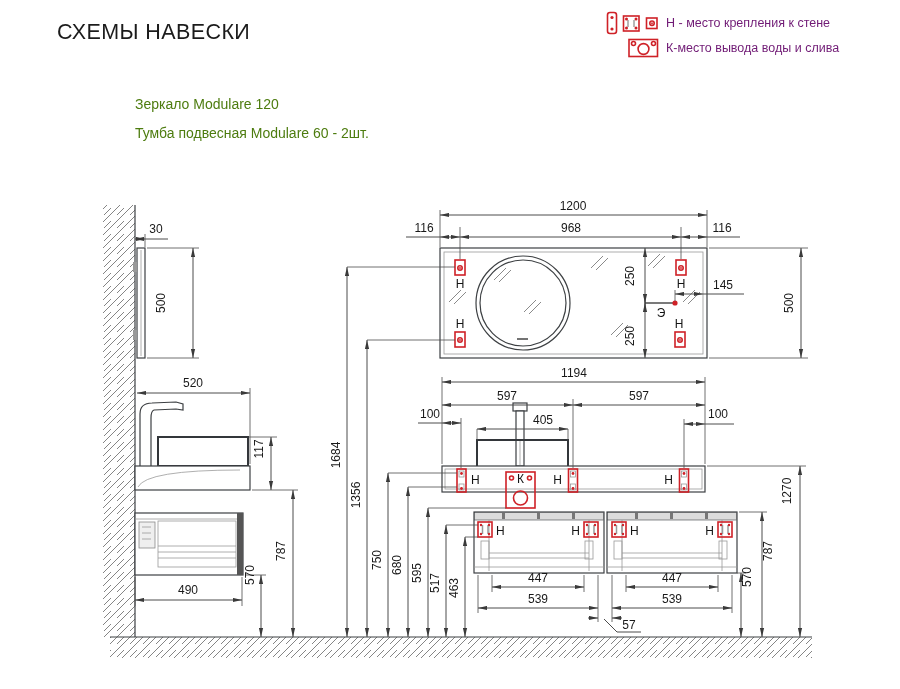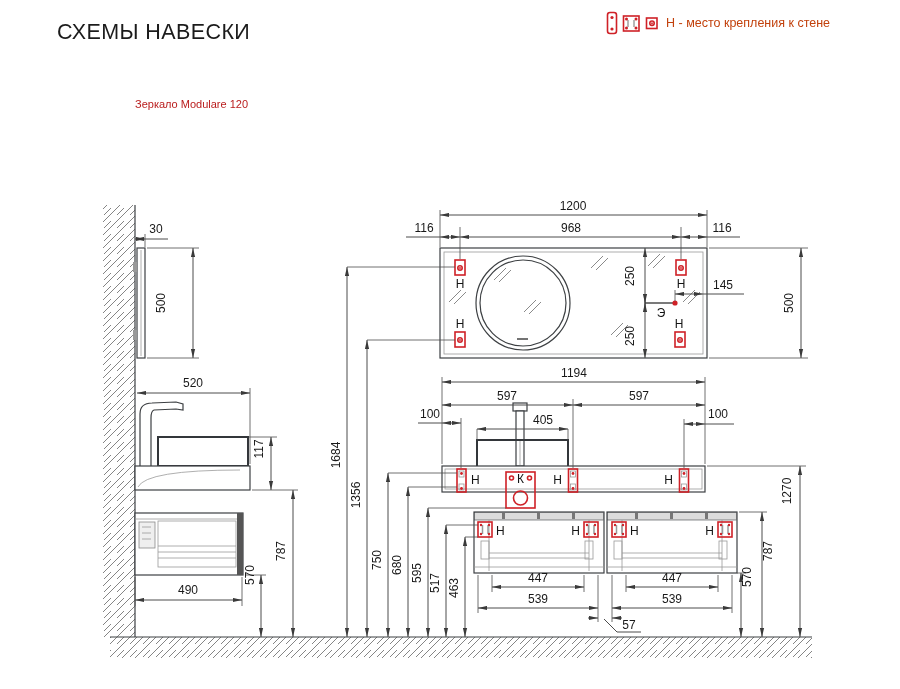--- a/index.html
+++ b/index.html
@@ -1,23 +1,23 @@
 <!DOCTYPE html>
 <html><head>
 <meta charset="utf-8">
 <style>
   html,body{margin:0;padding:0;background:#fff;}
   .stage{position:relative;width:900px;height:689px;background:#fff;overflow:hidden;
          font-family:"Liberation Sans",sans-serif;}
   .title{position:absolute;left:57px;top:20px;font-size:21.5px;color:#1b1b1b;letter-spacing:.4px;}
-  .products{position:absolute;left:135px;top:90px;font-size:11px;color:#b91c1c;line-height:29px;}
+  .products{position:absolute;left:135px;top:90px;font-size:14px;color:#4d7c0f;line-height:29px;}
   .legend{position:absolute;left:599px;top:11px;display:flex;flex-direction:column;gap:3px;}
   .lrow{display:flex;align-items:center;}
   .licons{width:60px;display:flex;justify-content:flex-end;align-items:center;gap:4px;margin-right:7px;}
-  .llabel{font-size:12.5px;color:#c2410c;white-space:nowrap;}
+  .llabel{font-size:12.5px;color:#701a75;white-space:nowrap;}
   svg.draw{position:absolute;left:0;top:0;}
   .o{stroke:#3d4043;stroke-width:1.2;fill:none}
   .ow{stroke:#3d4043;stroke-width:1.2;fill:#fff}
   .oth{stroke:#33363a;stroke-width:2;fill:none}
   .i{stroke:#9a9a9a;stroke-width:.8;fill:none}
   .dl{stroke:#4c4c4c;stroke-width:1;fill:none}
   .xl{stroke:#4c4c4c;stroke-width:.8;fill:none}
   .red{stroke:#cf2127;fill:none;stroke-width:1.6}
   .rdot{fill:#cf2127;stroke:none}
   .dim{font-size:12px;fill:#191919}
@@ -26,20 +26,21 @@
 </style>
 </head>
 <body>
 
 <div class="stage">
 
   <div class="title">СХЕМЫ НАВЕСКИ</div>
 
   <div class="products">
     <div>Зеркало Modulare 120</div>
+    <div>Тумба подвесная Modulare 60 - 2шт.</div>
   </div>
 
   <div class="legend">
     <div class="lrow">
       <span class="licons">
         <svg width="12" height="24">
             <rect x="1.5" y="1.5" width="9" height="21" rx="2.5" class="red" stroke-width="1.4"></rect>
             <circle cx="6" cy="6.5" r="1.6" class="rdot"></circle>
             <circle cx="6" cy="18" r="1.6" class="rdot"></circle>
           </svg>
@@ -53,20 +54,31 @@
             <circle cx="14" cy="14" r="1.5" class="rdot"></circle>
           </svg>
         <svg width="14" height="14">
             <rect x="1.5" y="2" width="10.5" height="10.5" class="red" stroke-width="1.5"></rect>
             <circle cx="7" cy="7.2" r="2.2" class="red" stroke-width="1"></circle>
             <circle cx="7" cy="7.2" r=".9" class="rdot"></circle>
           </svg>
       </span>
       <span class="llabel">Н - место крепления к стене</span>
     </div>
+    <div class="lrow">
+      <span class="licons">
+        <svg width="31" height="20">
+            <rect x="1" y="1.5" width="28.5" height="17" class="red" stroke-width="1.8"></rect>
+            <circle cx="15.5" cy="11" r="5.4" class="red" stroke-width="1.4"></circle>
+            <circle cx="5.5" cy="5.5" r="2" class="red" stroke-width="1.1"></circle>
+            <circle cx="25.5" cy="5.5" r="2" class="red" stroke-width="1.1"></circle>
+          </svg>
+      </span>
+      <span class="llabel">К-место вывода воды и слива</span>
+    </div>
   </div>
 
   <svg class="draw" width="900" height="689" viewBox="0 0 900 689">
     <defs>
       <marker id="ar" viewBox="0 0 9 5" refX="9" refY="2.5" markerWidth="9" markerHeight="5" markerUnits="userSpaceOnUse" orient="auto-start-reverse">
         <path d="M9,2.5 L0,0.4 L0,4.6 Z" fill="#3a3a3a"></path>
       </marker>
       <pattern id="hatch" width="13" height="13" patternUnits="userSpaceOnUse">
         <path d="M-2,15 L15,-2 M-8,15 L8,-1" stroke="#777" stroke-width=".9" fill="none"></path>
       </pattern>

